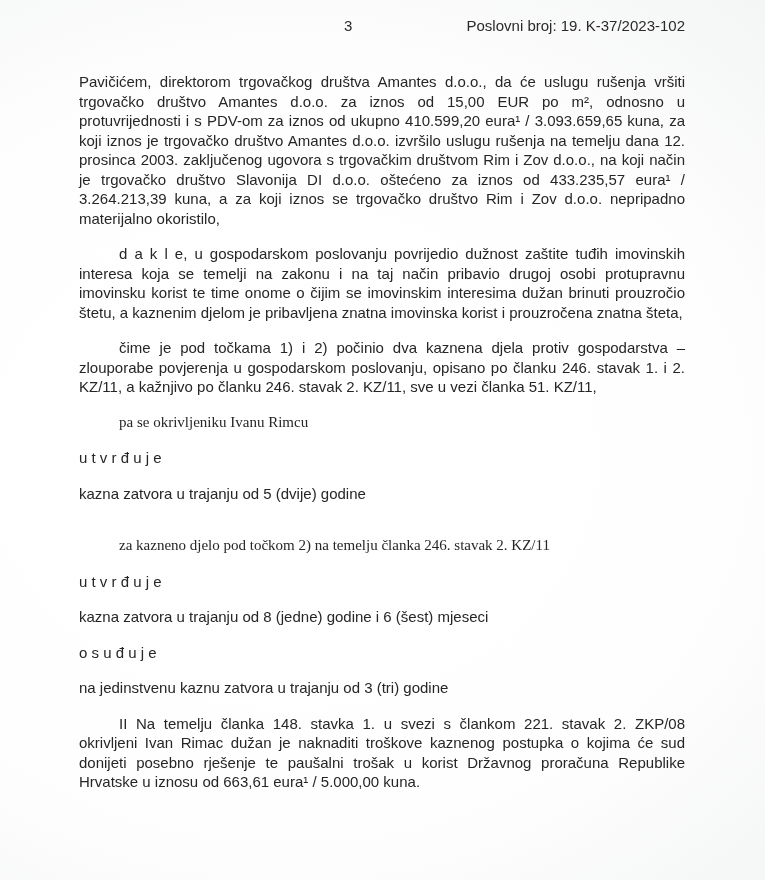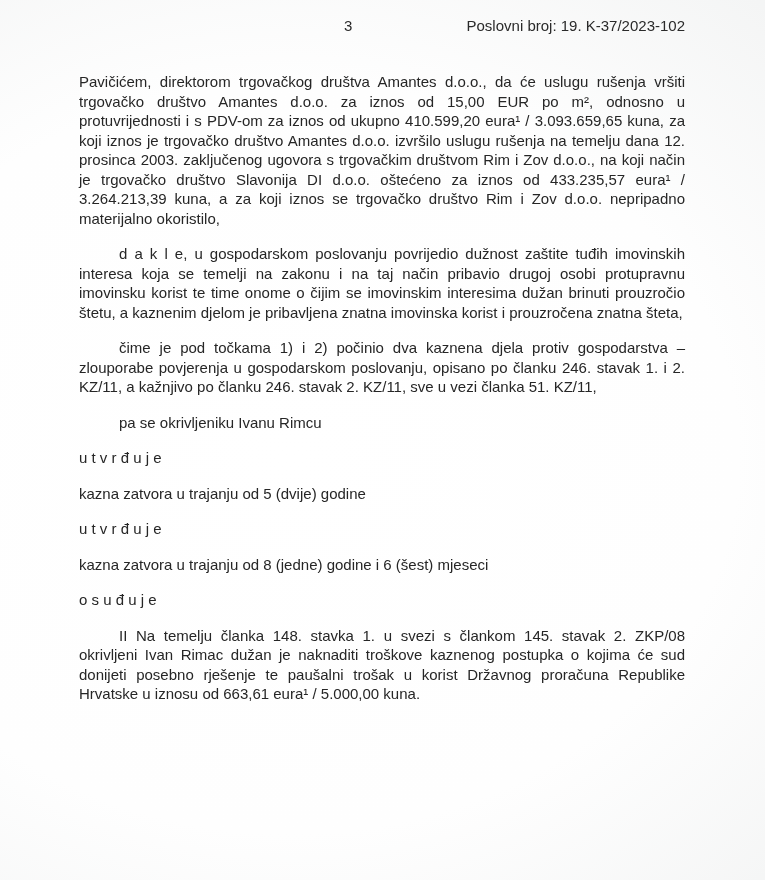--- a/index.html
+++ b/index.html
@@ -52,20 +52,21 @@
   .para {
     text-align: justify;
     margin: 0 0 16px 0;
   }
   .indent {
     text-indent: 40px;
   }
   .line {
     margin: 0 0 16px 0;
     white-space: pre-wrap;
+    font-family: Liberation Serif, serif;
   }
   .line.indented {
     padding-left: 40px;
   }
   .center {
     text-align: left;
     margin: 0 0 16px 0;
   }
   .big-gap {
     margin-top: 33px;
@@ -89,25 +90,27 @@
 
     <p class="para indent">čime je pod točkama 1) i 2) počinio dva kaznena djela protiv gospodarstva – zlouporabe povjerenja u gospodarskom poslovanju, opisano po članku 246. stavak 1. i 2. KZ/11, a kažnjivo po članku 246. stavak 2. KZ/11, sve u vezi članka 51. KZ/11,</p>
 
     <p class="line indented">pa se okrivljeniku Ivanu Rimcu</p>
 
 
     <p class="center">u t v r đ u j e</p>
 
     <p class="center">kazna zatvora u trajanju od 5 (dvije) godine</p>
 
+    <p class="line indented big-gap">za kazneno djelo pod točkom 2) na temelju članka 246. stavak 2. KZ/11</p>
 
     <p class="center">u t v r đ u j e</p>
 
     <p class="center">kazna zatvora u trajanju od 8 (jedne) godine i 6 (šest) mjeseci</p>
 
 
     <p class="center">o s u đ u j e</p>
 
+    <p class="center">na jedinstvenu kaznu zatvora u trajanju od 3 (tri) godine</p>
 
-    <p class="para indent">II Na temelju članka 148. stavka 1. u svezi s člankom 145. stavak 2. ZKP/08 okrivljeni Ivan Rimac dužan je naknaditi troškove kaznenog postupka o kojima će sud donijeti posebno rješenje te paušalni trošak u korist Državnog proračuna Republike Hrvatske u iznosu od 663,61 eura¹ / 5.000,00 kuna.</p>
+    <p class="para indent">II Na temelju članka 148. stavka 1. u svezi s člankom 221. stavak 2. ZKP/08 okrivljeni Ivan Rimac dužan je naknaditi troškove kaznenog postupka o kojima će sud donijeti posebno rješenje te paušalni trošak u korist Državnog proračuna Republike Hrvatske u iznosu od 663,61 eura¹ / 5.000,00 kuna.</p>
 
   </div>
 </div>
 
 </body></html>

